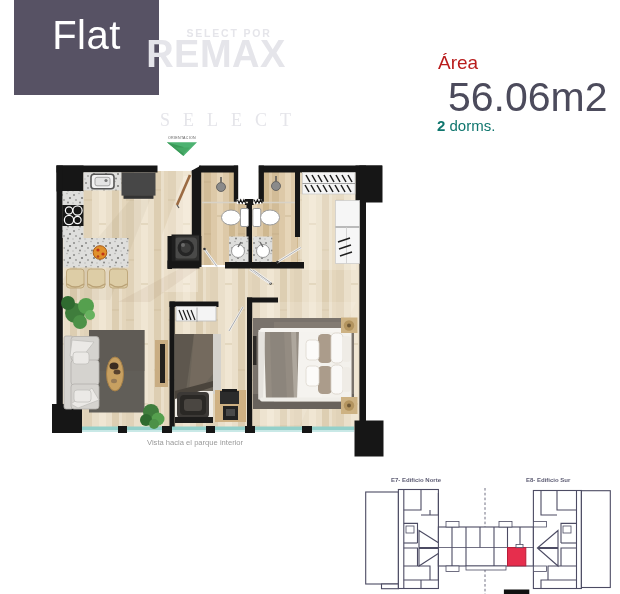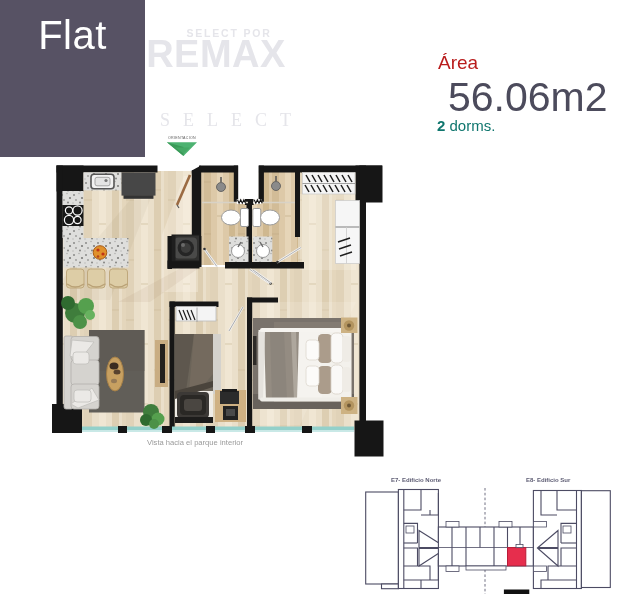--- a/index.html
+++ b/index.html
@@ -1,19 +1,19 @@
 <!DOCTYPE html>
 <html><head>
 <meta charset="utf-8">
 <style>
   html,body{margin:0;padding:0;}
   body{width:620px;height:594px;background:#ffffff;position:relative;overflow:hidden;
        font-family:"Liberation Sans", sans-serif;}
   .abs{position:absolute;}
-  #badge{left:0;top:0;width:145px;height:157px;background:#575264;color:#fff;text-align:center;}
+  #badge{left:14px;top:0;width:145px;height:95px;background:#575264;color:#fff;text-align:center;}
   #badge .l1{margin-top:13px;font-size:40px;font-weight:400;letter-spacing:0.5px;}
   #badge .l2{margin-top:-10px;font-size:45px;font-weight:700;}
   .wm{color:#e5e5ea;text-align:center;}
   #wm1{left:153px;top:27px;width:152px;font-size:10.5px;font-weight:700;letter-spacing:1.8px;}
   #wm2{left:138px;top:33px;width:156px;font-size:38px;font-weight:700;letter-spacing:0.5px;}
   #wm3{left:153px;top:72px;width:158px;font-size:18px;font-family:"Liberation Serif",serif;letter-spacing:13px;margin-top:38px;}
   #area-lab{left:438px;top:52px;font-size:19px;color:#b91c1c;}
   #area-val{left:436px;top:74px;font-size:41px;font-weight:400;color:#4c4b5c;letter-spacing:0px;margin-left:12px;}
   #dorms{left:437px;top:117px;font-size:15px;color:#0f766e;}
   #vista{left:147px;top:438px;font-size:7.6px;color:#9a9a9a;letter-spacing:0px;}

